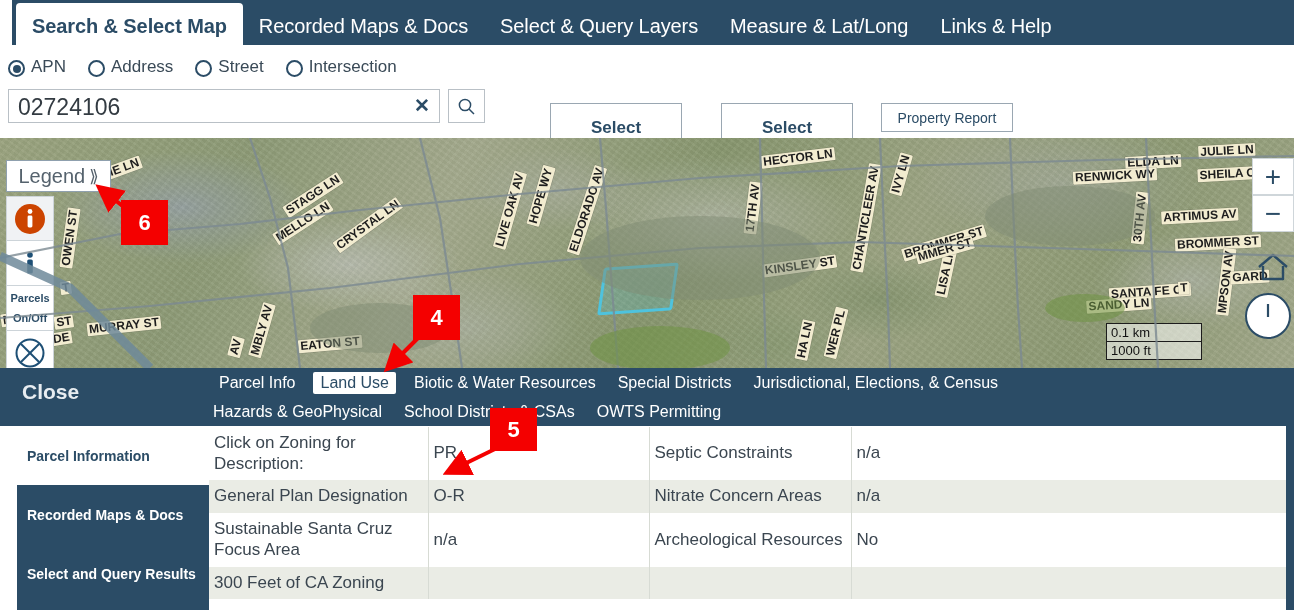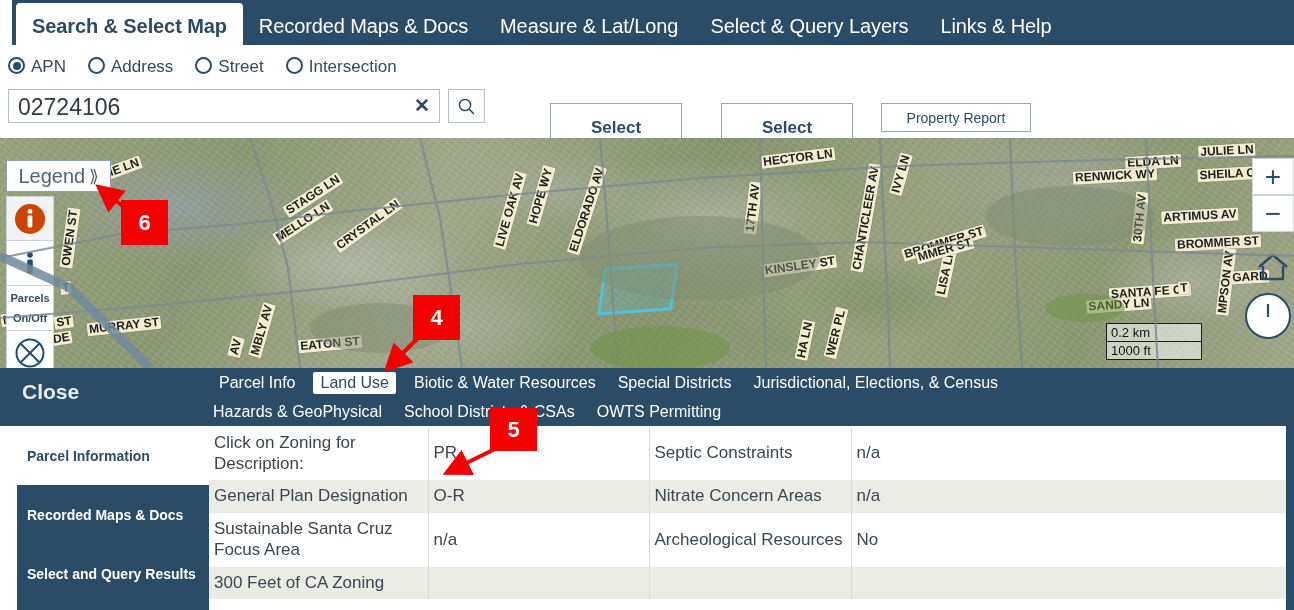--- a/index.html
+++ b/index.html
@@ -25,21 +25,21 @@
     background:#ffffff;color:#2b4c66;font-weight:bold;
     border-top-left-radius:4px;border-top-right-radius:4px;
     margin-left:4px;
   }
 
   
   .searchbar{
     position:absolute;left:0;top:45px;width:1294px;height:93px;background:#ffffff;
   }
   .radios{position:absolute;left:8px;top:12px;display:flex;align-items:center;gap:0;}
-  .radio-item{display:flex;align-items:flex-start;margin-right:22px;cursor:pointer;}
+  .radio-item{display:flex;align-items:flex-end;margin-right:22px;cursor:pointer;}
   .radio-dot{
     width:17px;height:17px;border-radius:50%;
     border:2.4px solid #2b4c66;box-sizing:border-box;
     margin-right:6px;position:relative;background:#fff;flex:none;
   }
   .radio-item.sel .radio-dot:after{
     content:"";position:absolute;left:50%;top:50%;
     width:8px;height:8px;border-radius:50%;background:#2b4c66;
     transform:translate(-50%,-50%);
   }
@@ -64,21 +64,21 @@
   }
 
   .btn-big{
     position:absolute;border:1px solid #9aa7b2;background:#fff;box-sizing:border-box;
     display:flex;flex-direction:column;align-items:center;justify-content:center;
     font-size:17px;font-weight:bold;color:#2b4c66;cursor:pointer;line-height:1.25;
   }
   #btn-overlay{left:550px;top:58px;width:132px;height:70px;}
   #btn-basemap{left:721px;top:58px;width:132px;height:70px;}
   .btn-sm{
-    position:absolute;left:881px;width:150px;height:29px;
+    position:absolute;left:881px;width:132px;height:29px;
     border:1px solid #9aa7b2;background:#fff;box-sizing:border-box;
     display:flex;align-items:center;justify-content:center;
     font-size:14px;color:#2b4c66;cursor:pointer;
   }
   #btn-prop{top:58px;}
   #btn-zoning{top:99px;}
 
   
   .map{
     position:absolute;left:0;top:138px;width:1294px;height:230px;overflow:hidden;
@@ -210,22 +210,22 @@
   .anno-svg{position:absolute;left:0;top:0;width:1294px;height:610px;pointer-events:none;z-index:39;}
 </style>
 </head>
 <body>
 
 <div id="app">
 
   <div class="topnav" id="topnav">
       <div class="tab active">Search &amp; Select Map</div>
       <div class="tab">Recorded Maps &amp; Docs</div>
+      <div class="tab">Select &amp; Query Layers</div>
       <div class="tab">Measure &amp; Lat/Long</div>
-      <div class="tab">Select &amp; Query Layers</div>
       <div class="tab">Links &amp; Help</div>
     </div>
 
   <div class="searchbar">
     <div class="radios" id="radios">
         <div class="radio-item sel">
           <span class="radio-dot"></span>
           <span class="radio-label">APN</span>
         </div>
         <div class="radio-item">
@@ -378,21 +378,21 @@
         <path d="M7 14 L7 27 L27 27 L27 14" fill="none" stroke="#2b4c66" stroke-width="2.4" stroke-linejoin="round"></path>
       </svg>
     </div>
     <div class="mapctl" id="ctl-compass" style="right:3px;">
       <svg width="30" height="30" viewBox="0 0 30 30">
         <line x1="15" y1="3" x2="15" y2="16" stroke="#2b4c66" stroke-width="2.2"></line>
       </svg>
     </div>
 
     <div class="scalebar">
-      <div class="scale-row top">0.2 km</div>
+      <div class="scale-row top">0.1 km</div>
       <div class="scale-row">1000 ft</div>
     </div>
   </div>
 
   <div class="subtabs">
     <div class="subrow" id="subrow1">
         <div class="subtab">Parcel Info</div>
         <div class="subtab active">Land Use</div>
         <div class="subtab">Biotic &amp; Water Resources</div>
         <div class="subtab">Special Districts</div>

